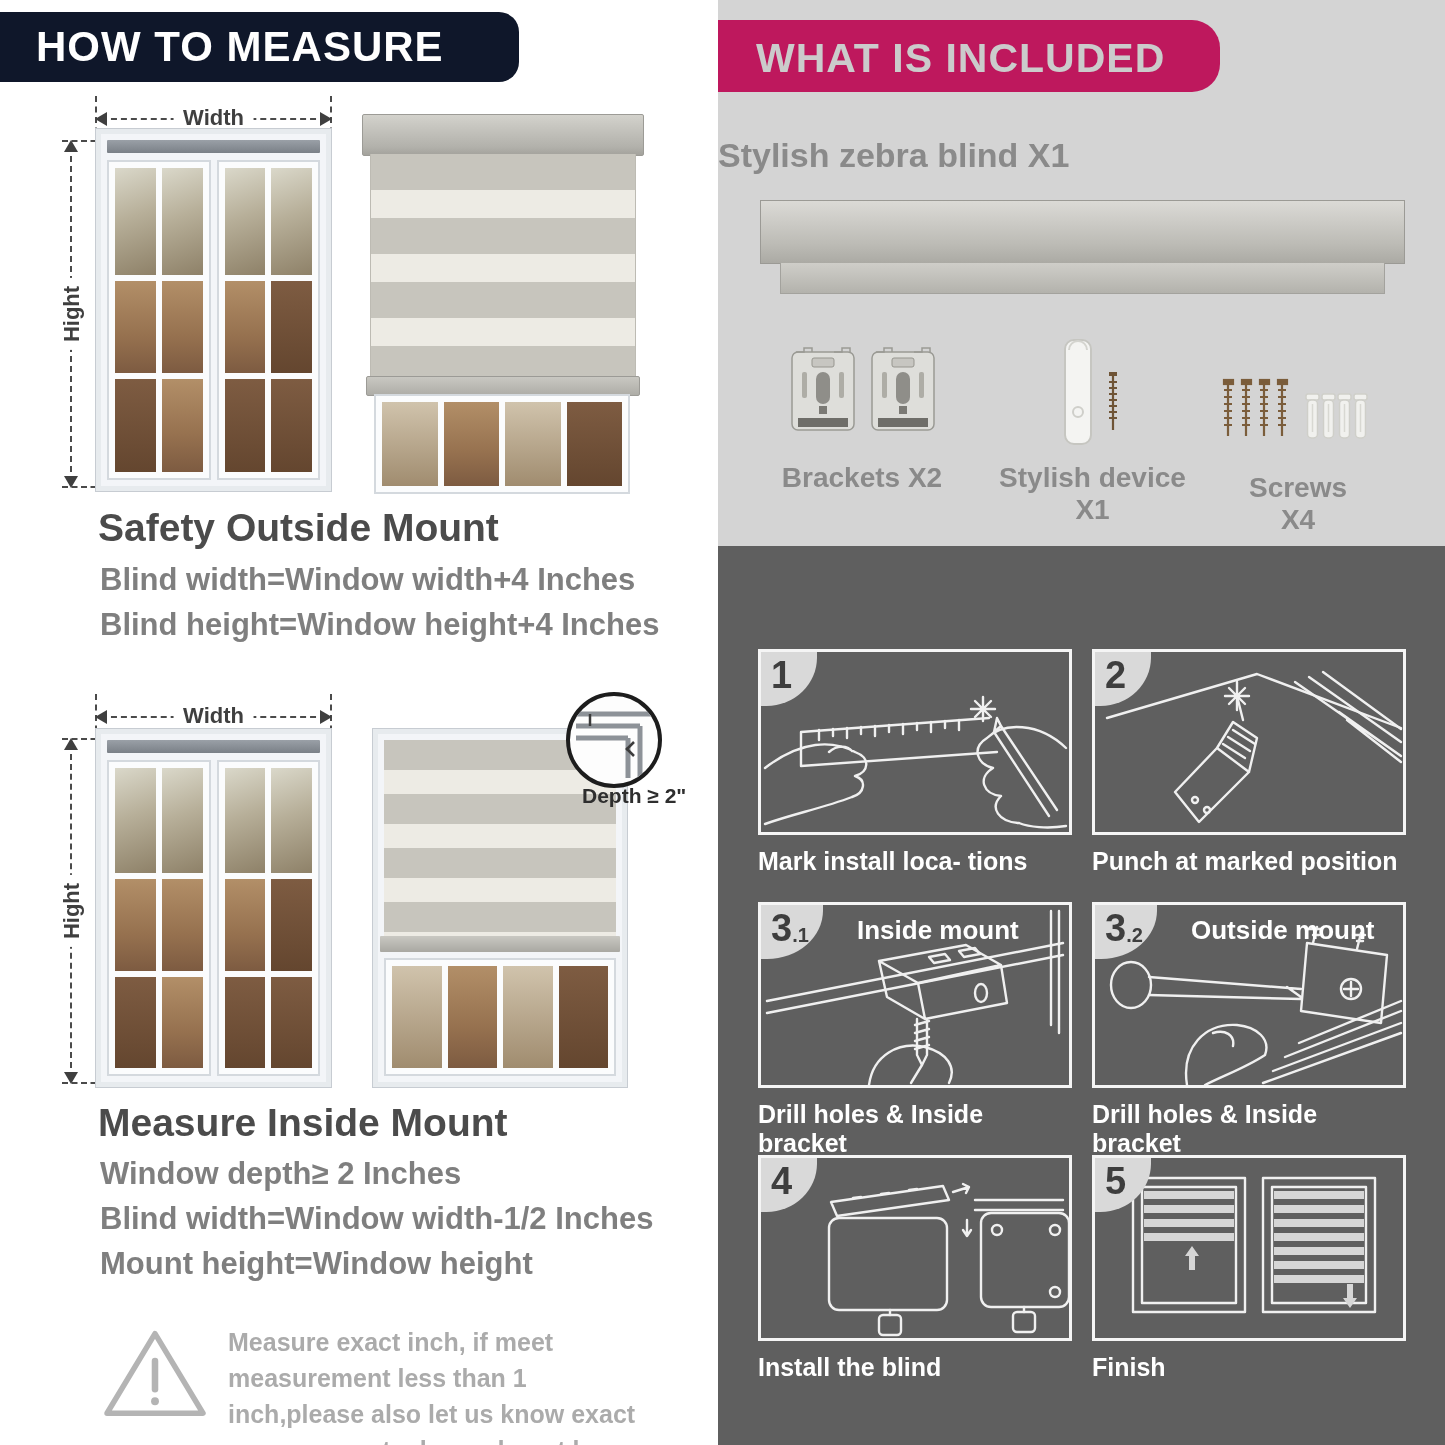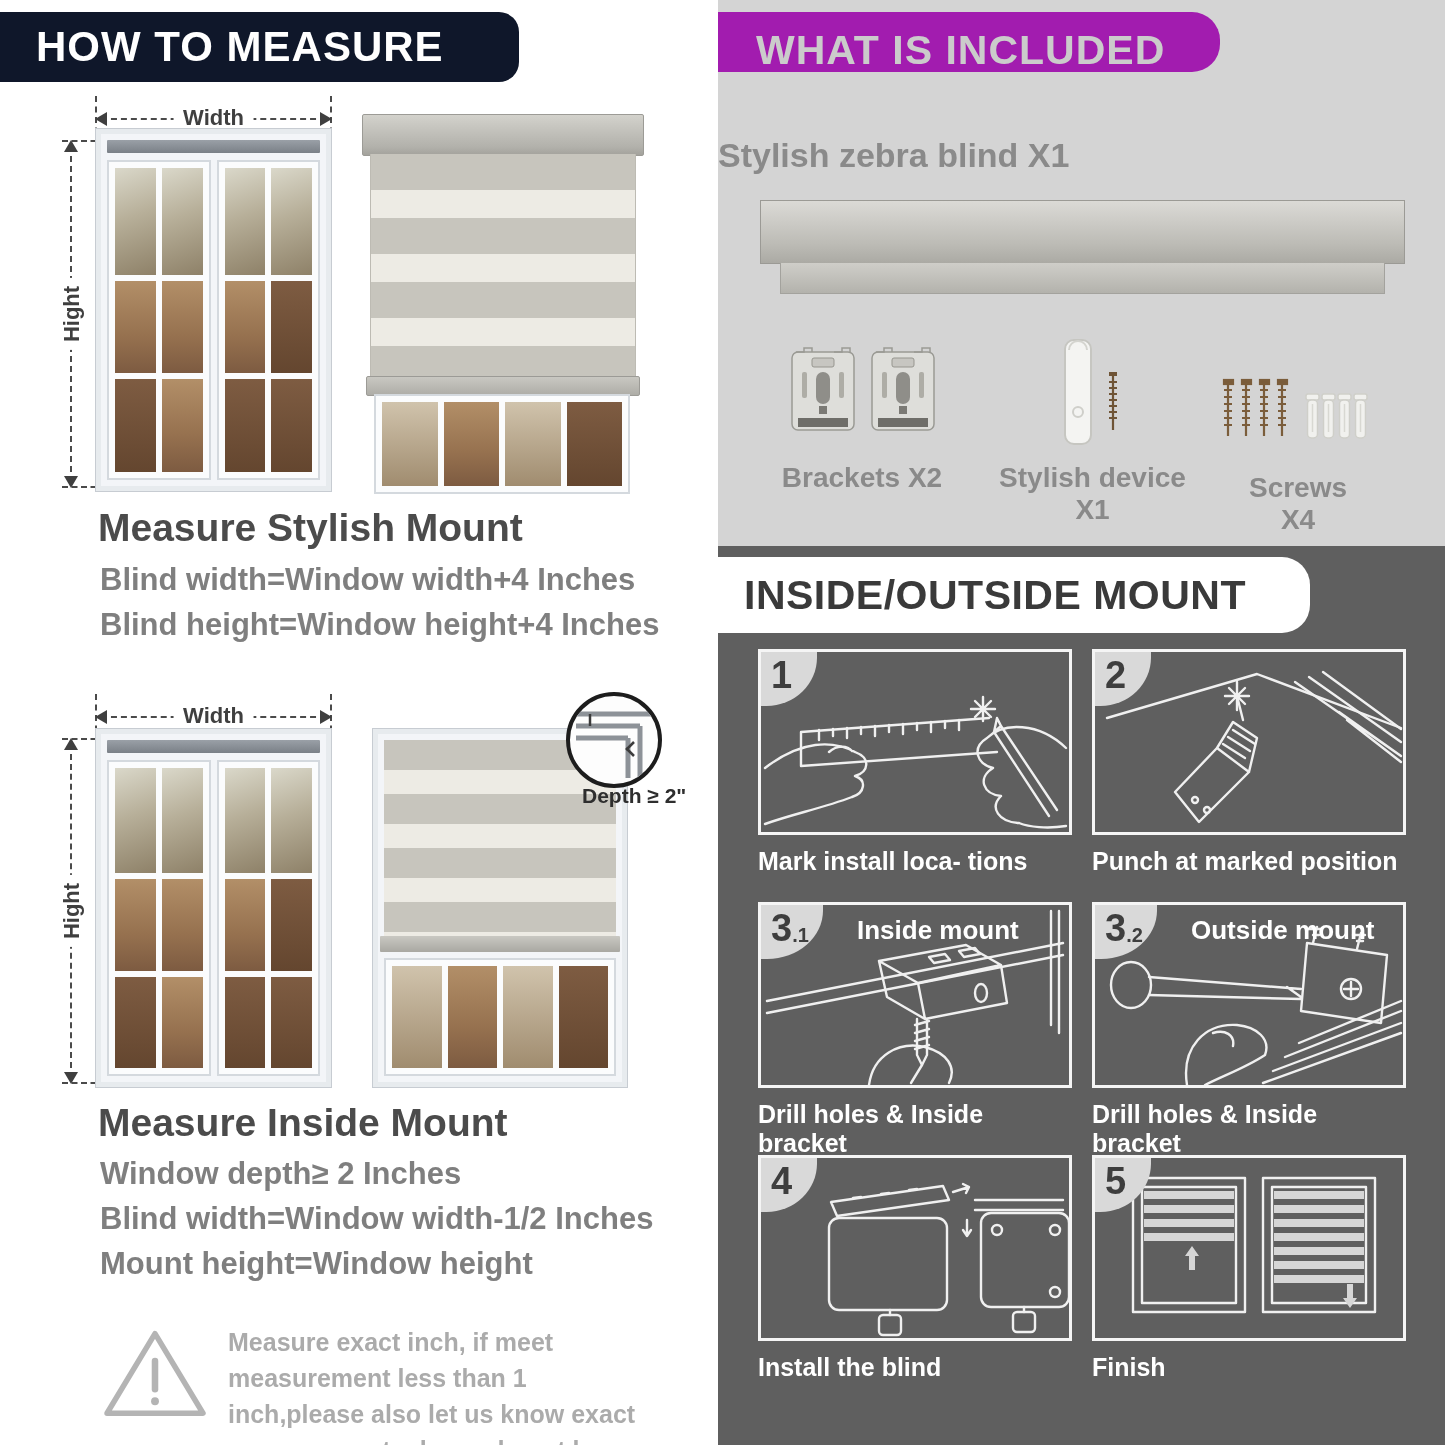--- a/index.html
+++ b/index.html
@@ -54,21 +54,21 @@
              font-weight:bold;font-size:22px;color:#3f3f3f;writing-mode:vertical-rl;}
   .dimh .lab span{display:inline-block;transform:rotate(180deg);}
   .ah.u{left:8px;top:0;border-left:7px solid transparent;border-right:7px solid transparent;border-bottom:12px solid #3f3f3f;}
   .ah.d{left:8px;bottom:0;border-left:7px solid transparent;border-right:7px solid transparent;border-top:12px solid #3f3f3f;}
 
   .magnifier{width:96px;height:96px;border-radius:50%;border:4px solid #1d1d1d;background:#fdfdfd;overflow:hidden;box-sizing:border-box;}
   .depth-lab{font-weight:bold;font-size:21px;color:#2e2e2e;}
 
   
   .included{left:718px;top:0;width:727px;height:546px;background:#d4d4d4;}
-  .band-included{left:718px;top:12px;width:502px;height:60px;background:#a21caf;border-radius:0 28px 28px 0;
+  .band-included{left:718px;top:20px;width:502px;height:72px;background:#be185d;border-radius:0 28px 28px 0;
       color:#cbcbcb;font-weight:bold;font-size:41px;line-height:76px;padding-left:38px;letter-spacing:1px;box-sizing:border-box;}
   .product-label{left:718px;top:136px;width:822px;text-align:left;font-weight:bold;font-size:34px;color:#8a8a8a;}
   .cass-main{left:760px;top:200px;width:645px;height:64px;background:linear-gradient(180deg,#dbdad6,#bcbbb5 70%,#abaaa4);
              border:1px solid #9b9a95;box-sizing:border-box;}
   .cass-lip{left:780px;top:263px;width:605px;height:31px;background:linear-gradient(180deg,#cfcec9,#b3b2ac);
             border:1px solid #a3a29d;border-top:none;box-sizing:border-box;}
   .acc-label{font-weight:bold;font-size:28px;color:#8a8a8a;text-align:center;}
 
   
   .mount{left:718px;top:546px;width:727px;height:899px;background:#5f5f5f;}
@@ -136,21 +136,21 @@
   <div class="abs cassette" style="left:362px;top:114px;width:280px;height:40px;"></div>
   <div class="abs stripesA" style="left:370px;top:154px;width:264px;height:222px;"></div>
   <div class="abs railA" style="left:366px;top:376px;width:272px;height:18px;"></div>
   <div class="abs belowwin" style="left:374px;top:394px;width:256px;height:100px;">
     <div class="pane pd"></div>
       <div class="pane pb"></div>
     <div class="pane pd"></div>
       <div class="pane pc"></div>
   </div>
 
-  <div class="abs h2" style="left:98px;top:506px;">Measure Stylish Mount</div>
+  <div class="abs h2" style="left:98px;top:506px;">Safety Outside Mount</div>
   <div class="abs formula" style="left:100px;top:562px;">Blind width=Window width+4 Inches</div>
   <div class="abs formula" style="left:100px;top:607px;">Blind height=Window height+4 Inches</div>
 
   <div class="abs dimw" style="left:95px;top:700px;width:237px;">
     <div class="line"></div>
     <div class="tick" style="left:0;"></div>
     <div class="tick" style="right:0;"></div>
     <div class="ah l"></div>
     <div class="ah r"></div>
     <div class="lab">Width</div>
@@ -304,21 +304,20 @@
           </g>
       </g>
     </svg>
   </div>
 
   <div class="abs acc-label" style="left:772px;top:462px;width:180px;">Brackets X2</div>
   <div class="abs acc-label" style="left:985px;top:462px;width:215px;">Stylish device X1</div>
   <div class="abs acc-label" style="left:1228px;top:472px;width:140px;">Screws X4</div>
 
   <div class="abs mount"></div>
-  <div class="abs band-mount">INSIDE/OUTSIDE MOUNT</div>
 
   <div class="abs step" style="left:758px;top:649px;">
     <div class="frame">
       <svg viewBox="0 0 308 180" preserveAspectRatio="none">
         <g class="lineart">
           <path d="M40 80 L228 66 M40 114 L236 100 M40 80 L40 114"></path>
           <path d="M58 78 v10 M72 77 v7 M86 76 v10 M100 75 v7 M114 74 v10 M128 73 v7 M142 72 v10 M156 71 v7 M170 70 v10 M184 69 v7 M198 68 v10"></path>
           <path d="M214 49 L230 65 M230 49 L214 65 M210 57 L234 57 M222 45 L222 69"></path>
           <path d="M296 158 L240 74 M288 164 L233 80 M240 74 L233 80 L236 66 Z"></path>
           <path d="M4 116 C40 88 72 88 94 100 M94 100 C110 106 108 120 94 124 M94 124 C106 128 104 141 91 145 M4 172 C32 162 62 156 91 145 M68 100 C76 93 86 93 91 99"></path>

